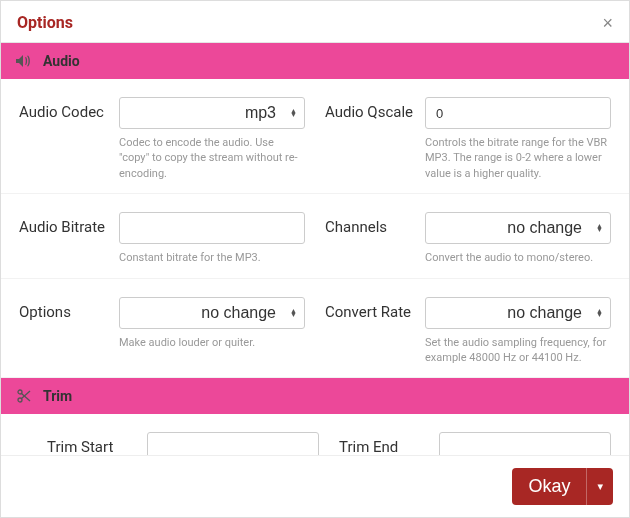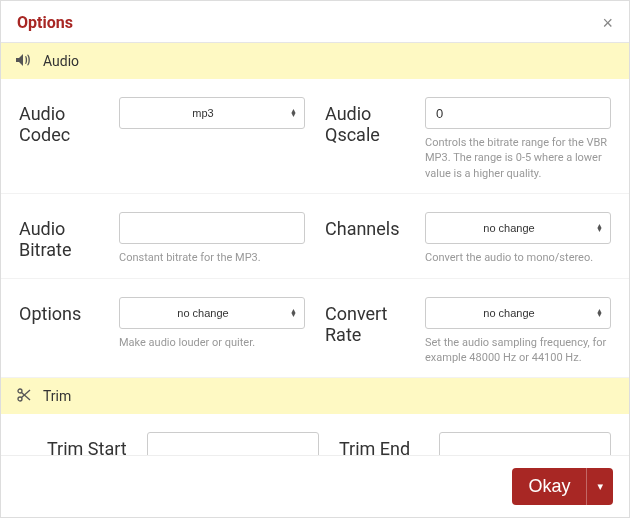--- a/index.html
+++ b/index.html
@@ -38,26 +38,26 @@
     }
     .close-btn {
       font-size: 18px;
       color: #888;
       cursor: pointer;
       background: none;
       border: none;
       line-height: 1;
     }
     .section-header {
-      background: #fef9c3;
+      background: #ec4899;
       padding: 10px 14px;
       display: flex;
-      align-items: flex-start;
+      align-items: center;
       gap: 10px;
-      font-weight: 400;
+      font-weight: 700;
       font-size: 14px;
       color: #333;
     }
     .section-header .icon-wrap {
       width: 18px;
       display: inline-flex;
       align-items: center;
       justify-content: center;
       color: #555;
     }
@@ -71,42 +71,42 @@
       border-bottom: none;
       margin-left: 28px;
     }
     .form-col {
       flex: 1;
       display: flex;
       gap: 10px;
     }
     .col-label {
       width: 90px;
-      font-size: 18px;
+      font-size: 15px;
       color: #333;
       padding-top: 6px;
       flex-shrink: 0;
     }
     .col-field {
       flex: 1;
     }
     .select-wrap, .input-wrap {
       position: relative;
     }
     .select-ctrl {
       width: 100%;
       height: 32px;
       border: 1px solid #ccc;
       border-radius: 3px;
       background: #fff;
       padding: 5px 28px 5px 10px;
-      font-size: 11px;
+      font-size: 16px;
       color: #333;
       cursor: pointer;
-      text-align: center;
+      text-align: right;
     }
     .select-caret {
       position: absolute;
       right: 8px;
       top: 50%;
       transform: translateY(-50%);
       pointer-events: none;
       font-size: 10px;
       color: #555;
       line-height: 0.6;
@@ -190,29 +190,30 @@
     </div>
 
     <div class="form-row">
       <div class="form-col">
         <div class="col-label">Audio Codec</div>
         <div class="col-field">
           <div class="select-wrap">
             <button class="select-ctrl"><span>mp3</span></button>
             <span class="select-caret"></span>
           </div>
+          <div class="help-text">Codec to encode the audio. Use "copy" to copy the stream without re-encoding.</div>
         </div>
       </div>
       <div class="form-col">
         <div class="col-label">Audio Qscale</div>
         <div class="col-field">
           <div class="input-wrap">
             <input class="text-input" type="text" value="0" style="">
           </div>
-          <div class="help-text">Controls the bitrate range for the VBR MP3. The range is 0-5 where a lower value is a higher quality.</div>
+          <div class="help-text">Controls the bitrate range for the VBR MP3. The range is 0-2 where a lower value is a higher quality.</div>
         </div>
       </div>
     </div>
 
     <div class="form-row">
       <div class="form-col">
         <div class="col-label">Audio Bitrate</div>
         <div class="col-field">
           <div class="input-wrap">
             <input class="text-input" type="text" value="" style="">

